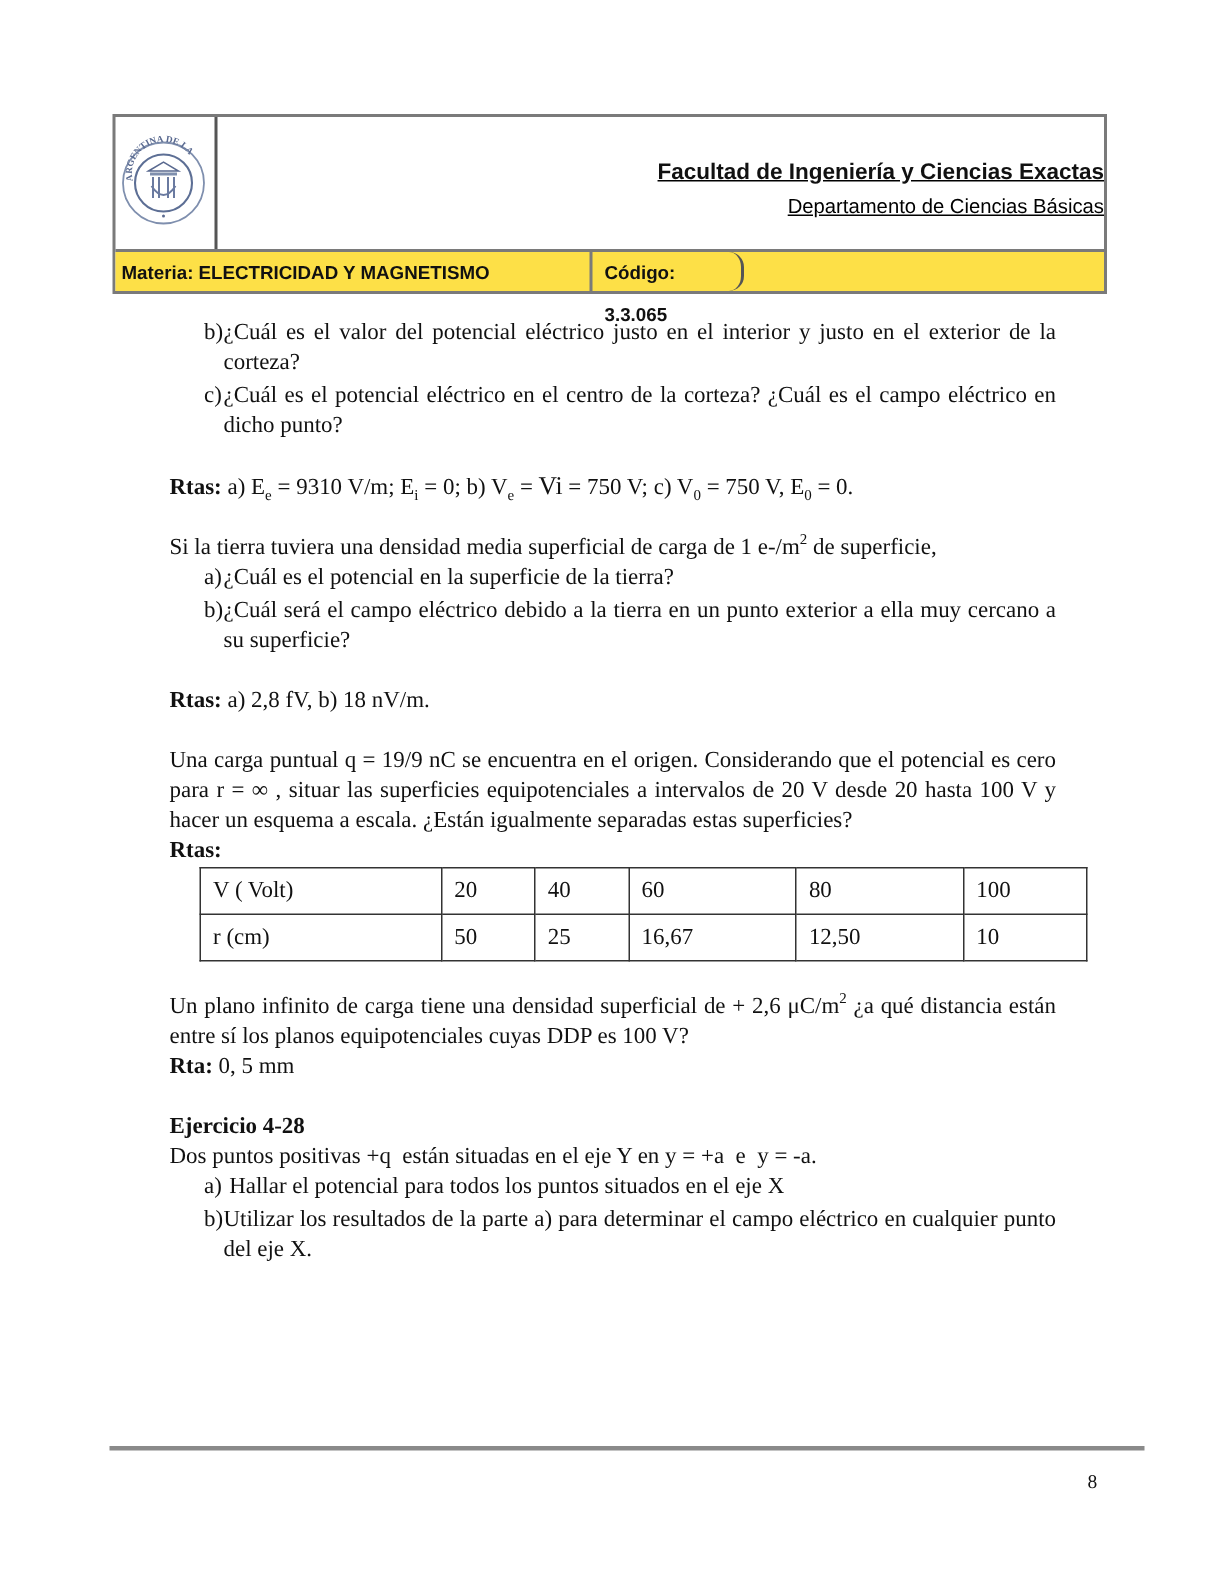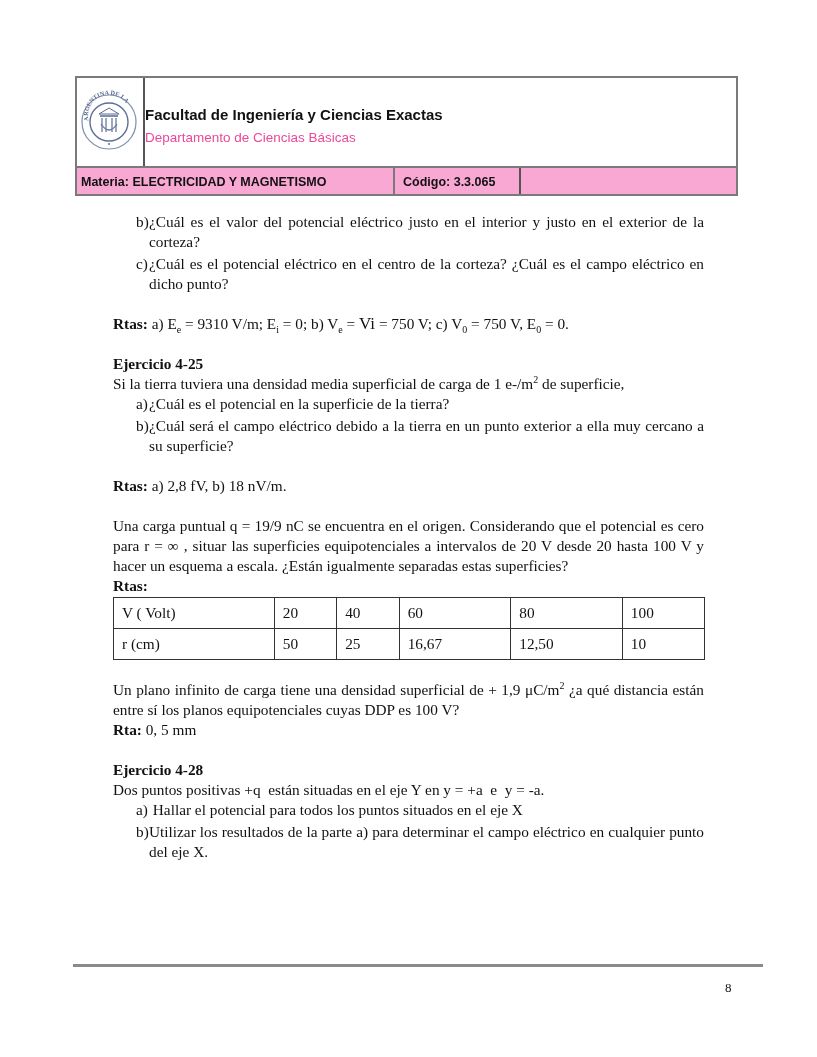--- a/index.html
+++ b/index.html
@@ -5,39 +5,39 @@
   html, body { margin: 0; padding: 0; background: #ffffff; }
   body { width: 817px; height: 1057px; position: relative; overflow: hidden; }
   .serif { font-family: "Liberation Serif", "DejaVu Serif", serif; }
   .sans { font-family: "Liberation Sans", "DejaVu Sans", sans-serif; }
 
   
   .hdr { position: absolute; left: 75px; top: 76px; width: 663px; height: 120px;
          border: 2px solid #7a7a7a; box-sizing: border-box; }
   .hdr-top { position: absolute; left: 0; top: 0; right: 0; height: 88px; border-bottom: 2px solid #7a7a7a; }
   .logo-cell { position: absolute; left: 0; top: 0; width: 66px; height: 88px; border-right: 2px solid #555; }
-  .title-cell { position: absolute; left: 68px; top: 0; right: 0; height: 96px; text-align: left; }
+  .title-cell { position: absolute; left: 68px; top: 0; right: 0; height: 96px; text-align: right; text-decoration: underline; }
   .title-main { font-size: 15px; font-weight: bold; margin-top: 28px; color: #111; }
-  .title-sub { font-size: 13.5px; margin-top: 7px; color: #ec4899; }
-  .hdr-bot { position: absolute; left: 0; top: 90px; right: 0; bottom: 0; background: #f9a8d4; }
+  .title-sub { font-size: 13.5px; margin-top: 7px; color: #000000; }
+  .hdr-bot { position: absolute; left: 0; top: 90px; right: 0; bottom: 0; background: #fde047; }
   .hb-cell { position: absolute; top: 0; bottom: 0; font-size: 12.5px; font-weight: bold; color: #111; line-height: 28px; }
   .hb-materia { left: 0; width: 318px; padding-left: 4px; border-right: 2px solid #7a7a7a; box-sizing: border-box; }
-  .hb-codigo { left: 318px; width: 126px; padding-left: 8px; border-right: 2px solid #555; box-sizing: border-box; }
+  .hb-codigo { left: 318px; width: 101px; padding-left: 8px; border-right: 2px solid #555; box-sizing: border-box; border-radius: 10px; }
   .hb-empty { left: 445px; right: 0; }
 
   
   .doc { position: absolute; left: 113px; top: 212px; width: 591px; font-size: 15.3px; color: #111; line-height: 20px; }
   .item { position: relative; padding-left: 36px; text-align: justify; margin: 0; }
   .item .lbl { position: absolute; left: 23px; top: 0; }
   p { margin: 0; }
   .gap { height: 20px; }
   b { font-weight: bold; }
   sub, sup { font-size: 10px; line-height: 0; }
 
-  table.rt { border-collapse: collapse; width: 592px; margin-top: 1px; }
+  table.rt { border-collapse: collapse; width: 592px; margin-top: 1px; margin-left: 20px; }
   table.rt td { border: 1px solid #333; height: 30px; padding: 0 0 0 8px; font-size: 15.3px; vertical-align: middle; }
 
   .footer-line { position: absolute; left: 73px; top: 964px; width: 690px; height: 3px; background: #8a8a8a; }
   .page-num { position: absolute; left: 725px; top: 980px; font-size: 13px; color: #111; }
 </style>
 </head>
 <body>
 
 <div class="hdr">
   <div class="hdr-top">
@@ -80,21 +80,20 @@
     <span class="lbl">c)</span>
     <span>¿Cuál es el potencial eléctrico en el centro de la corteza? ¿Cuál es el campo eléctrico en dicho punto?</span>
   </div>
   <div class="gap"></div>
   <p>
     <b>Rtas:</b>
     <span>a) E</span><sub>e</sub><span> = 9310 V/m; E</span><sub>i</sub><span> = 0; b) V</span><sub>e</sub><span> = </span><span style="font-size:17px">Vi</span><span> = 750 V; c) V</span><sub>0</sub><span> = 750 V, E</span><sub>0</sub><span> = 0.</span>
   </p>
   <div class="gap"></div>
 
-  <p><b>Ejercicio 4-25</b></p>
   <p><span>Si la tierra tuviera una densidad media superficial de carga de 1 e-/m</span><sup>2</sup><span> de superficie,</span></p>
   <div class="item">
     <span class="lbl">a)</span>
     <span>¿Cuál es el potencial en la superficie de la tierra?</span>
   </div>
   <div class="item" style="margin-top:2px;">
     <span class="lbl">b)</span>
     <span>¿Cuál será el campo eléctrico debido a la tierra en un punto exterior a ella muy cercano a su superficie?</span>
   </div>
   <div class="gap"></div>
@@ -118,21 +117,21 @@
       <td>50</td>
       <td>25</td>
       <td>16,67</td>
       <td>12,50</td>
       <td>10</td>
     </tr>
   </tbody>
     </table>
   <div class="gap"></div>
 
-  <p style="text-align:justify"><span>Un plano infinito de carga tiene una densidad superficial de + 1,9 μC/m</span><sup>2</sup><span> ¿a qué distancia están entre sí los planos equipotenciales cuyas DDP es 100 V?</span></p>
+  <p style="text-align:justify"><span>Un plano infinito de carga tiene una densidad superficial de + 2,6 μC/m</span><sup>2</sup><span> ¿a qué distancia están entre sí los planos equipotenciales cuyas DDP es 100 V?</span></p>
   <p><b>Rta:</b><span> 0, 5 mm</span></p>
   <div class="gap"></div>
 
   <p><b>Ejercicio 4-28</b></p>
   <p style="white-space:pre">Dos puntos positivas +q  están situadas en el eje Y en y = +a  e  y = -a.</p>
   <div class="item">
     <span class="lbl">a)</span>
     <span style="white-space:pre"> Hallar el potencial para todos los puntos situados en el eje X</span>
   </div>
   <div class="item" style="margin-top:2px;">

